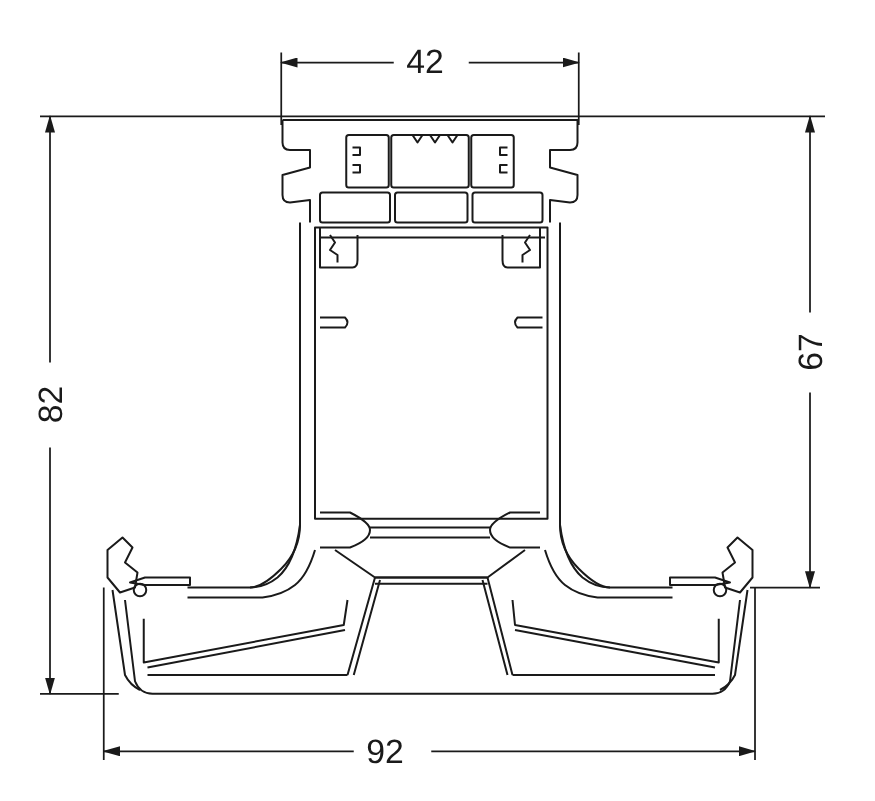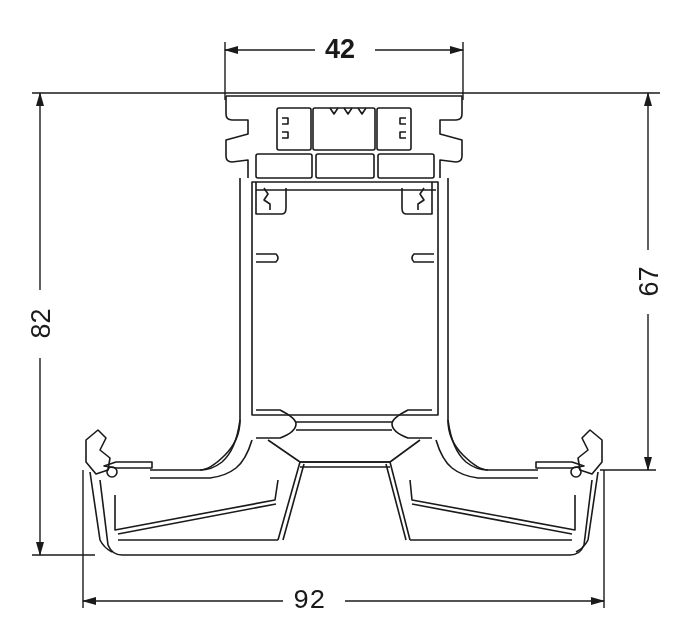--- a/index.html
+++ b/index.html
@@ -121,16 +121,16 @@
       <path d="M104,466 l12,-4 l36,0 l0,6 l-36,0 Z"></path>
       <circle cx="112" cy="472" r="5"></circle>
 
       <path d="M602,440 L590,430 L582,438 L588,450 L578,458 L580,470 L592,474 L602,462 Z"></path>
       <path d="M584,466 l-12,-4 l-36,0 l0,6 l36,0 Z"></path>
       <circle cx="576" cy="472" r="5"></circle>
     </g>
   </g>
 </svg>
 
-<div class="dim-text" style="left:319px; top:36px;font-weight:bold;">42</div>
-<div class="dim-text" style="left:287px; top:588px;font-family:Liberation Mono, monospace;">92</div>
+<div class="dim-text" style="left:319px; top:36px;">42</div>
+<div class="dim-text" style="left:287px; top:588px;">92</div>
 <div class="dim-text rot" style="left:20px; top:310px;">82</div>
 <div class="dim-text rot" style="left:628px; top:268px;">67</div>
 
 </body></html>

